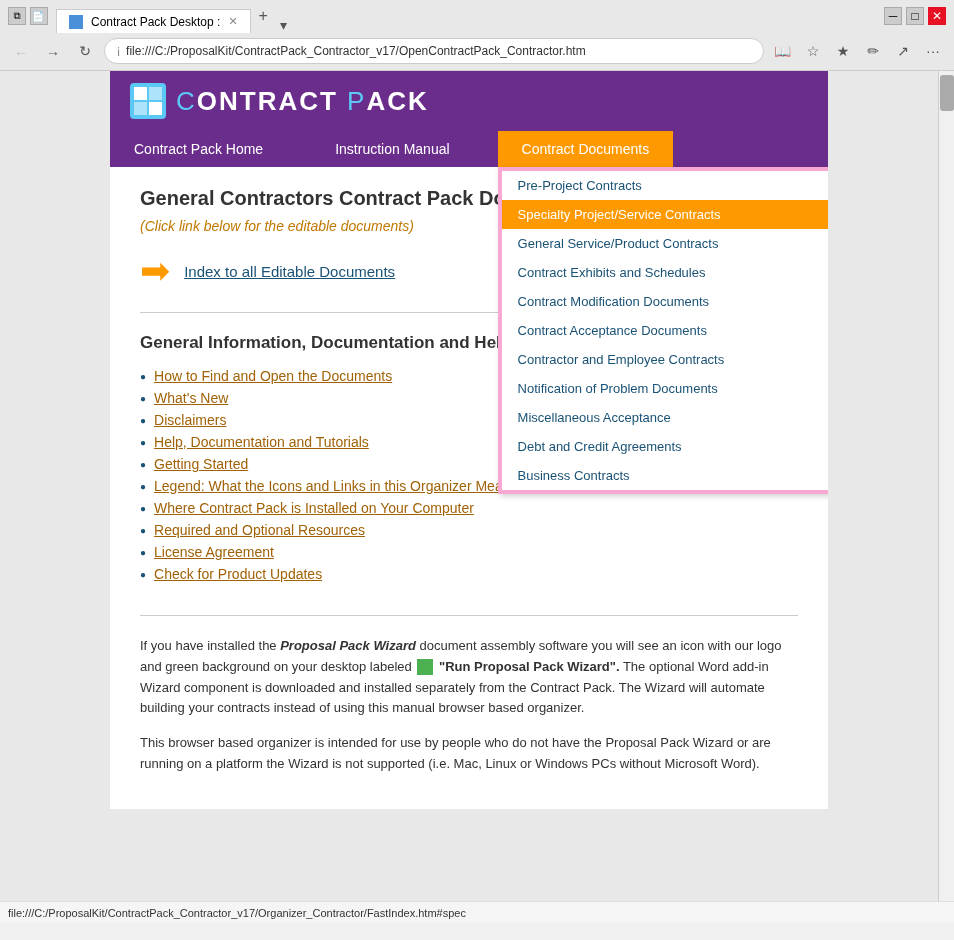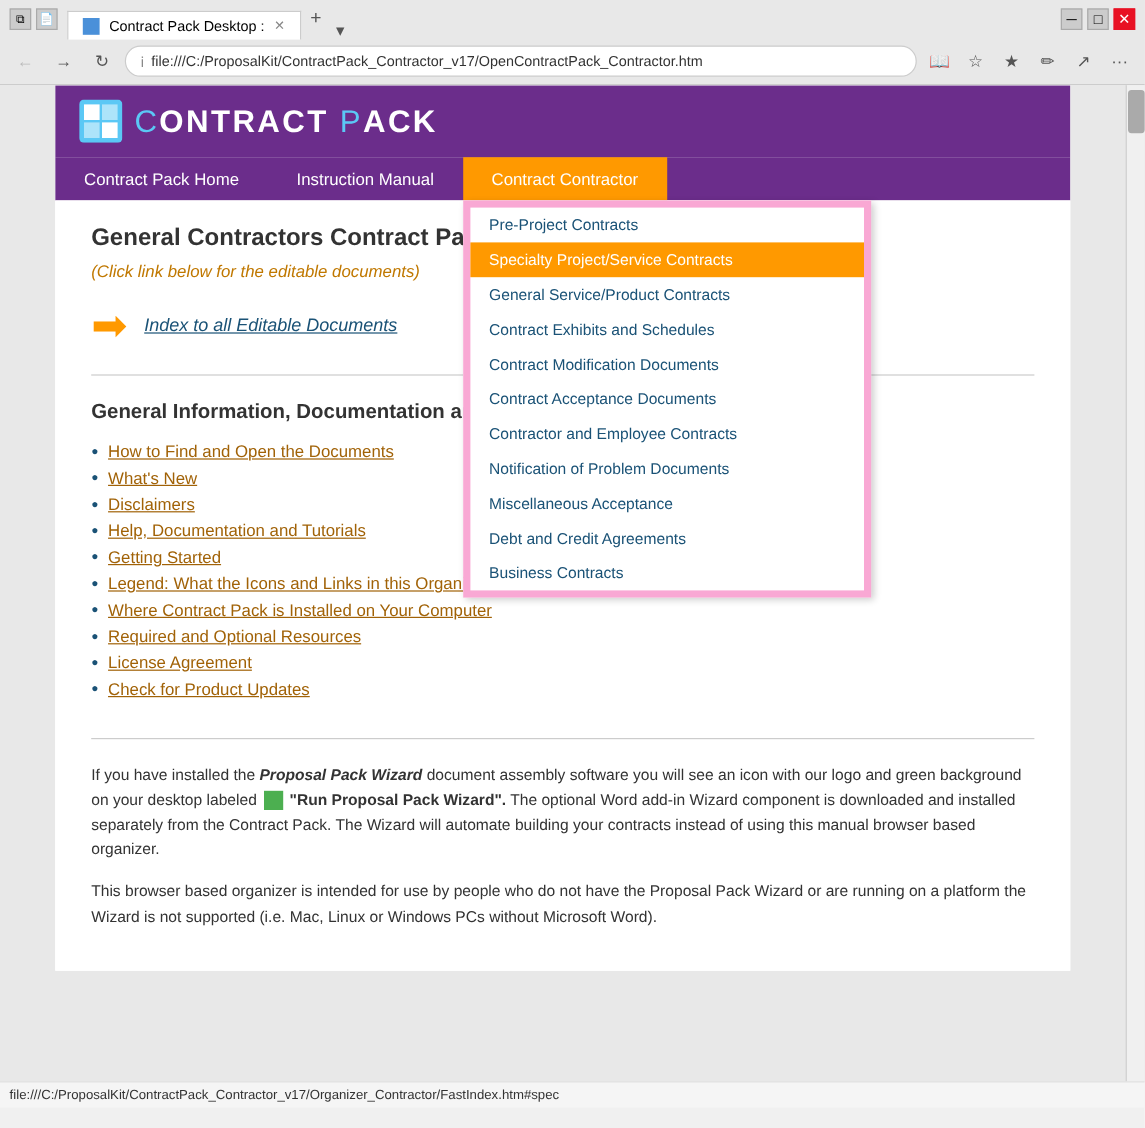--- a/index.html
+++ b/index.html
@@ -22,37 +22,37 @@
     .toolbar-right { display: flex; gap: 4px; }
     .toolbar-btn { width: 26px; height: 26px; border: none; background: none; cursor: pointer; color: #555; font-size: 14px; display: flex; align-items: center; justify-content: center; border-radius: 50%; }
 
     
     .site-header { background: #6b2d8b; display: flex; align-items: center; padding: 12px 20px; }
     .logo-icon { width: 36px; height: 36px; margin-right: 10px; }
     .site-title { color: #fff; font-size: 26px; font-weight: bold; letter-spacing: 2px; text-transform: uppercase; }
     .site-title span { color: #5bc8f5; font-weight: normal; }
 
     
-    .main-nav { background: #6b2d8b; display: flex; }
+    .main-nav { background: #6b2d8b; display: flex; gap: 24px; }
     .nav-item { color: #fff; padding: 10px 24px; cursor: pointer; font-size: 14px; white-space: nowrap; }
     .nav-item.highlighted { background: #f90; }
 
     
     .dropdown-container { position: relative; display: inline-block; }
-    .dropdown-menu { position: absolute; top: 100%; left: 0; background: #fff; border: 6px solid #f9a8d4; min-width: 340px; z-index: 100; box-shadow: 2px 2px 6px rgba(0,0,0,0.2); }
+    .dropdown-menu { position: absolute; top: 100%; left: 0; background: #fff; border: 4px solid #f9a8d4; min-width: 340px; z-index: 100; box-shadow: 2px 2px 6px rgba(0,0,0,0.2); }
     .dropdown-item { padding: 7px 16px; cursor: pointer; font-size: 13px; color: #1a5276; white-space: nowrap; }
     .dropdown-item.selected { background: #f90; color: #fff; }
 
     
     .content { padding: 20px 30px; background: #fff; }
     .page-title { font-size: 20px; font-weight: bold; color: #333; margin-bottom: 8px; }
     .subtitle { color: #c07800; font-style: italic; margin-bottom: 16px; font-size: 14px; }
     .arrow-link { display: flex; align-items: center; gap: 14px; margin: 16px 0; }
     .arrow-icon { color: #f90; font-size: 36px; }
-    .arrow-link a { color: #1a5276; text-decoration: underline; font-size: 15px; font-style: italic; }
+    .arrow-link a { color: #1a5276; text-decoration: underline; font-size: 15px; }
     .divider { border: none; border-top: 1px solid #ccc; margin: 20px 0; }
     .section-title { font-size: 17px; font-weight: bold; color: #333; margin-bottom: 12px; }
     .info-links { list-style: none; padding: 0; }
     .info-links li { padding: 3px 0; display: flex; align-items: center; gap: 8px; }
     .bullet { color: #1a5276; font-size: 10px; }
     .info-links a { color: #a16207; font-size: 14px; }
     .info-text { font-size: 13px; line-height: 1.6; color: #333; margin-bottom: 14px; }
     .info-text em { font-style: italic; font-weight: bold; color: #333; }
 
     
@@ -105,40 +105,40 @@
       <button class="toolbar-btn">✏</button>
       <button class="toolbar-btn">↗</button>
       <button class="toolbar-btn">···</button>
     </div>
   </div>
 </div>
 
 <div class="outer-wrapper" style="display:flex; background:#e8e8e8;">
   <div class="page-wrapper">
 
-    <div style="background:#fff; width:846px; margin:0 auto; overflow:hidden;">
+    <div style="background:#fff; width:718px; margin:0 auto; overflow:hidden;">
 
       <div class="site-header">
         <svg class="logo-icon" viewBox="0 0 36 36">
           <rect width="36" height="36" fill="#5bc8f5" rx="4"></rect>
           <rect x="4" y="4" width="13" height="13" fill="#fff"></rect>
           <rect x="19" y="4" width="13" height="13" fill="#fff" opacity="0.5"></rect>
           <rect x="4" y="19" width="13" height="13" fill="#fff" opacity="0.5"></rect>
           <rect x="19" y="19" width="13" height="13" fill="#fff"></rect>
         </svg>
         <span class="site-title">
           <span style="color:#5bc8f5;">C</span>ONTRACT <span style="color:#5bc8f5;">P</span>ACK
         </span>
       </div>
 
       <div class="main-nav">
         <div class="nav-item">Contract Pack Home</div>
         <div class="nav-item">Instruction Manual</div>
         <div class="dropdown-container">
-          <div class="nav-item highlighted">Contract Contractor</div>
+          <div class="nav-item highlighted">Contract Documents</div>
 
           <div class="dropdown-menu">
             <div class="dropdown-item">Pre-Project Contracts</div>
             <div class="dropdown-item selected">Specialty Project/Service Contracts</div>
             <div class="dropdown-item">General Service/Product Contracts</div>
             <div class="dropdown-item">Contract Exhibits and Schedules</div>
             <div class="dropdown-item">Contract Modification Documents</div>
             <div class="dropdown-item">Contract Acceptance Documents</div>
             <div class="dropdown-item">Contractor and Employee Contracts</div>
             <div class="dropdown-item">Notification of Problem Documents</div>

